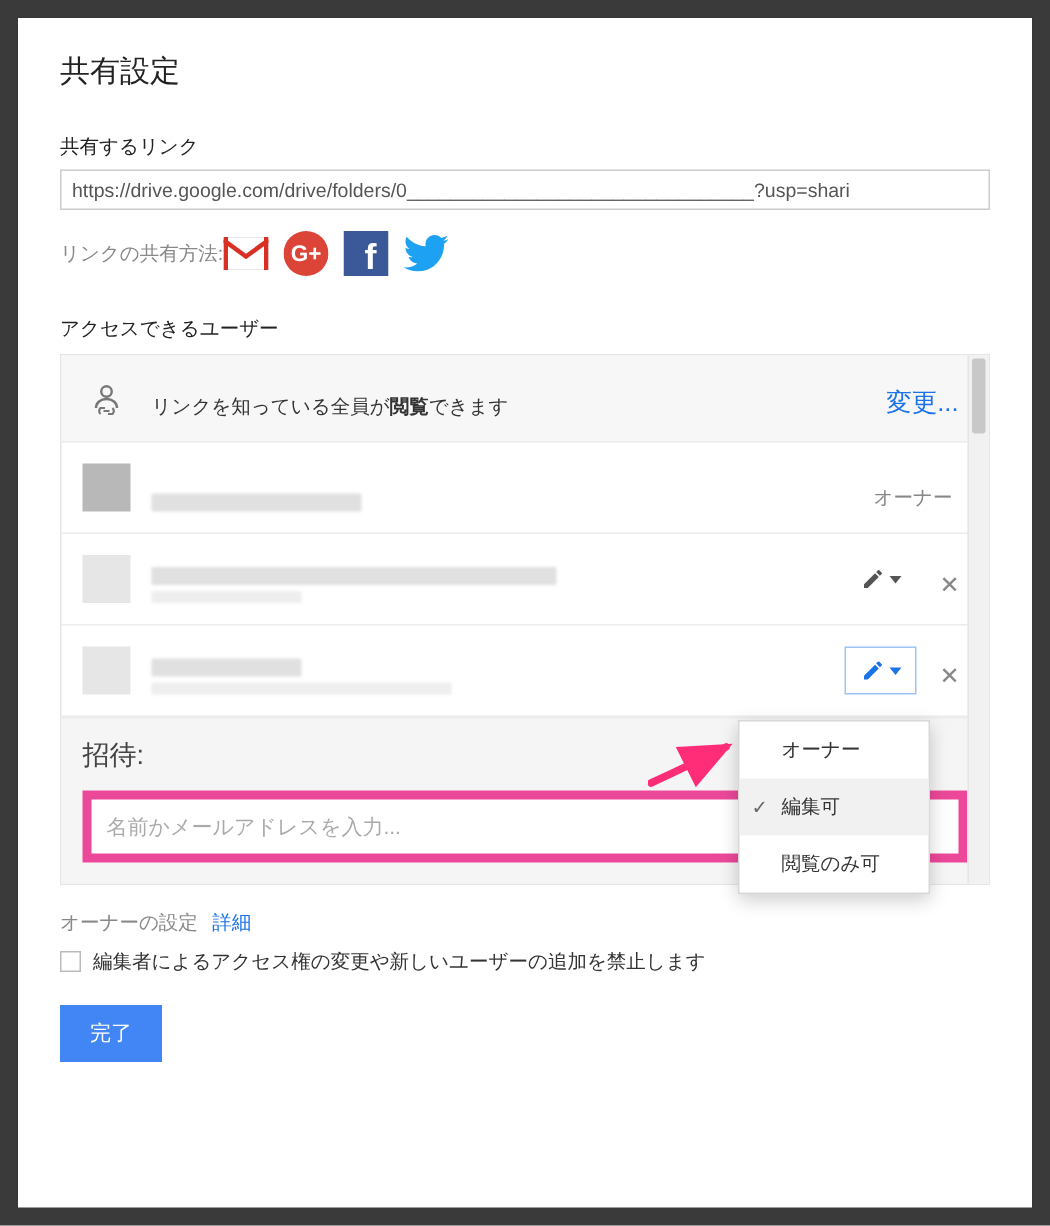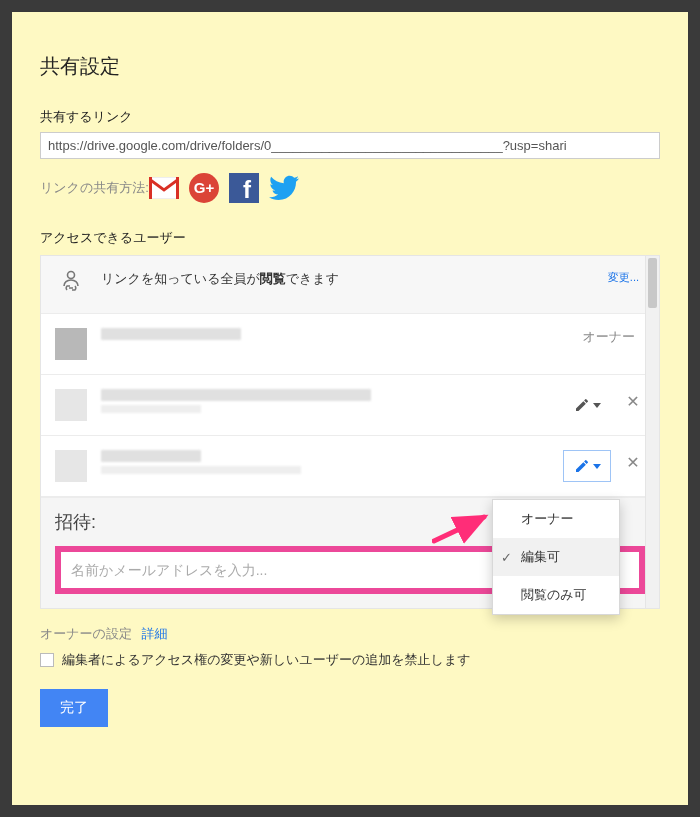--- a/index.html
+++ b/index.html
@@ -6,51 +6,51 @@
     body {
       font-family: Arial, "Helvetica Neue", Helvetica, sans-serif;
       background: #3a3a3a;
       width: 700px;
       height: 817px;
       display: flex;
       align-items: center;
       justify-content: center;
     }
     .dialog {
-      background: #fef9c3;
+      background: #ffffff;
       width: 676px;
       height: 793px;
-      padding: 41px 28px 20px 28px;
+      padding: 22px 28px 20px 28px;
       box-shadow: 0 0 0 1px rgba(0,0,0,0.03);
       position: relative;
     }
     .dialog-title { font-size: 20px; color: #222; margin-bottom: 28px; font-weight: 400; }
     .section-label { font-size: 13px; color: #222; margin-bottom: 6px; }
     .link-input {
       width: 100%;
       border: 1px solid #ccc;
       padding: 5px 7px;
       font-size: 13px;
       color: #555;
       font-family: inherit;
       margin-bottom: 14px;
     }
     .share-row { display: flex; align-items: center; margin-bottom: 26px; }
     .share-label { font-size: 13px; color: #888; }
     .share-icons { display: flex; gap: 10px; align-items: center; }
     .social-icon { width: 30px; height: 30px; display: flex; align-items: center; justify-content: center; }
     .access-section .section-label { margin-bottom: 8px; }
     .access-box { border: 1px solid #e5e5e5; background: #fff; position: relative; }
-    .access-row { display: flex; align-items: flex-start; padding: 14px 14px; border-bottom: 1px solid #ececec; position: relative; min-height: 58px; }
+    .access-row { display: flex; align-items: flex-end; padding: 14px 14px; border-bottom: 1px solid #ececec; position: relative; min-height: 58px; }
     .access-row:last-child { border-bottom: none; }
     .row-link { background: #f7f7f7; }
     .row-icon { width: 32px; margin-right: 14px; display:flex; align-items:center; justify-content:center; }
     .link-text { font-size: 13px; color: #333; flex: 1; }
     .link-text b { font-weight: bold; }
-    .change-link { font-size: 11px; color: #1a73e8; cursor: pointer; margin-right: 6px; }
+    .change-link { font-size: 17px; color: #1a73e8; cursor: pointer; margin-right: 6px; }
     .user-avatar { width: 32px; height: 32px; background: #ddd; margin-right: 14px; }
     .user-info { flex: 1; display:flex; flex-direction:column; gap:4px; }
     .blur-line { background: #e0e0e0; height: 12px; border-radius: 1px; filter: blur(1px); }
     .blur-sub { background: #eee; height: 8px; filter: blur(1px); }
     .role-text { font-size: 13px; color: #888; margin-right: 10px; }
     .edit-btn { width:48px; height:32px; border:1px solid transparent; display:flex; align-items:center; justify-content:center; gap:3px; cursor:pointer; color:#555; }
     .edit-btn.active { border:1px solid #9ec4f6; color:#1a73e8; }
     .caret-down { width: 0; height: 0; border-left: 4px solid transparent; border-right: 4px solid transparent; border-top: 5px solid currentColor; }
     .remove-x { width: 24px; height:24px; display:flex; align-items:center; justify-content:center; color:#888; cursor:pointer; margin-left:10px; font-size:16px; }
     .scroll-track { position:absolute; right:0; top:0; bottom:0; width:14px; background:#f1f1f1; border-left:1px solid #e5e5e5; }

